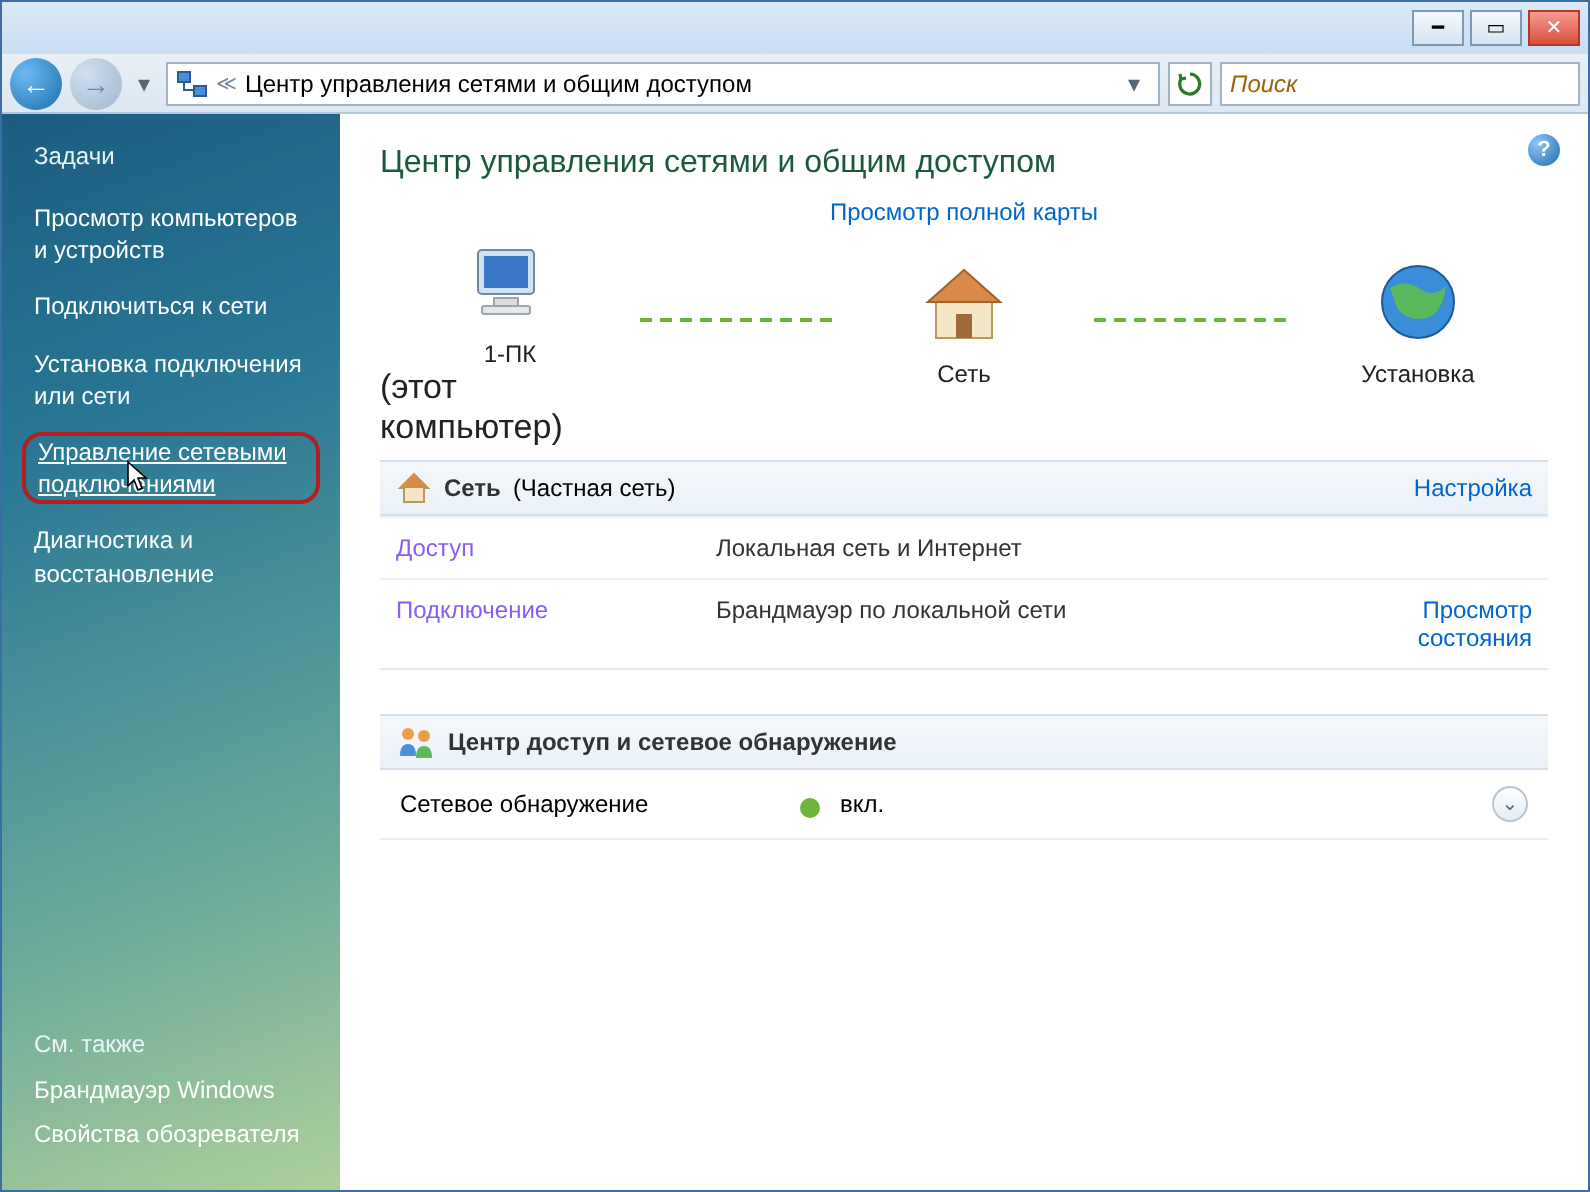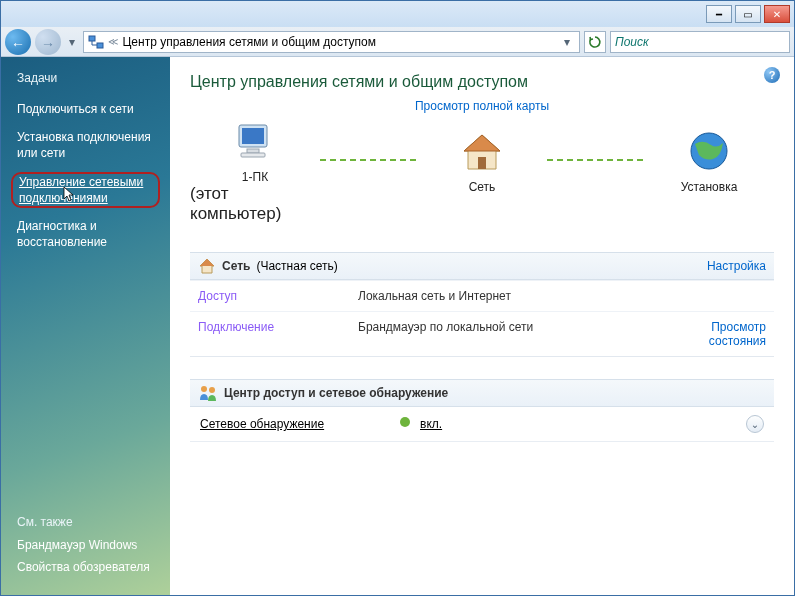--- a/index.html
+++ b/index.html
@@ -50,21 +50,21 @@
   .nav-btn.fwd { background: radial-gradient(circle at 30% 30%, #d0dff0, #a0b8d0); color:#6a8aaa;}
   .nav-drop { width:14px; display:inline-flex; align-items:center; justify-content:center; color:#567; }
   .addr-field {
     flex: 1; height: 22px; border:1px solid #a0b4c8;
     background:#fff; display:flex; align-items:center; padding:0 4px;
     font-size: 12px; gap:4px;
   }
   .addr-icon { width:16px; height:16px; display:inline-flex; align-items:center; justify-content:center; }
   .addr-dd { width:16px; text-align:center; color:#567; }
   .refresh { width:22px; height:22px; border:1px solid #a0b4c8; background:#fff; display:inline-flex; align-items:center; justify-content:center; color:#2a7a2a; }
-  .search-field { width:180px; height:22px; border:1px solid #a0b4c8; background:#fff; padding:0 4px; font-size:12px; color:#0f766e; font-style:italic; display:flex; align-items:center; }
+  .search-field { width:180px; height:22px; border:1px solid #a0b4c8; background:#fff; padding:0 4px; font-size:12px; color:#a16207; font-style:italic; display:flex; align-items:center; }
 
   .body-area { flex:1; display:flex; overflow:hidden; }
 
   .sidebar {
     width: 169px;
     background: linear-gradient(160deg, #1b5d80 0%, #2a7896 30%, #6aa89a 70%, #aed09a 100%);
     color:#fff; padding: 14px 16px;
     display:flex; flex-direction:column;
     font-size: 12px;
   }
@@ -97,21 +97,21 @@
     width:16px; height:16px; border-radius:50%;
     background: radial-gradient(circle at 30% 30%, #8fc7f5, #1d6bb5);
     color:#fff; font-size:11px; font-weight:bold;
     display:inline-flex; align-items:center; justify-content:center;
   }
   h1.page-title { color:#1a5a3a; font-size:16px; font-weight:normal; margin-bottom:8px; }
   .maplink-row { text-align:center; margin-bottom:4px; }
   .link { color:#0066cc; cursor:pointer; }
   .netmap {
     display:flex; align-items:center; justify-content:center;
-    gap: 0; margin: 6px 0 28px 0;
+    gap: 0; margin: 6px 0 6px 0;
   }
   .node { display:flex; flex-direction:column; align-items:center; width:130px; }
   .node-label { font-size:12px; color:#222; text-align:center; }
   .node-sub { font-size:17px; color:#222; }
   .conn { height:2px; background: repeating-linear-gradient(90deg,#6eb43c 0 6px, transparent 6px 10px); flex:1; min-width:40px; margin-top:-24px; }
   .icon-computer svg, .icon-house svg, .icon-globe svg { width:48px; height:48px; }
 
   .section-hdr {
     display:flex; align-items:center; justify-content:space-between;
     background: linear-gradient(#f4f8fb,#eaf1f8);
@@ -131,21 +131,21 @@
   .section-hdr2 {
     display:flex; align-items:center; gap:6px;
     background: linear-gradient(#f4f8fb,#eaf1f8);
     border-top:1px solid #d6e0ea; border-bottom:1px solid #d6e0ea;
     padding:4px 8px; margin-top:22px;
   }
   .discovery-row {
     display:flex; align-items:center; justify-content:space-between;
     padding:8px 10px; border-bottom:1px solid #e8edf3;
   }
-  .disc-left { display:flex; align-items:flex-start; gap:10px;text-decoration:underline; }
+  .disc-left { display:flex; align-items:flex-end; gap:10px; }
   .status-dot { width:10px; height:10px; border-radius:50%; background:#6eb43c; display:inline-block; }
   .expand-btn {
     width:18px; height:18px; border-radius:50%;
     border:1px solid #b8c6d4;
     background: linear-gradient(#fdfefe,#e4ecf5);
     display:inline-flex; align-items:center; justify-content:center;
     color:#567; font-size:10px;
   }
   .mini-house { width:18px; height:18px; }
   .mini-people { width:20px; height:18px; }
@@ -186,20 +186,21 @@
     </div>
     <div class="search-field">
       <span>Поиск</span>
     </div>
   </div>
 
   <div class="body-area">
 
     <div class="sidebar">
       <h4>Задачи</h4>
+      <a class="task">Просмотр компьютеров и устройств</a>
       <a class="task">Подключиться к сети</a>
       <a class="task">Установка подключения или сети</a>
       <div class="task-highlight">
         <a class="task">Управление сетевыми подключениями</a>
         <svg class="cursor" viewBox="0 0 16 20">
           <path d="M3 1 L3 13 L6 10 L8 15 L10 14 L8 9 L12 9 Z" fill="#fff" stroke="#000" stroke-width="0.8"></path>
         </svg>
       </div>
       <a class="task">Диагностика и восстановление</a>
 

